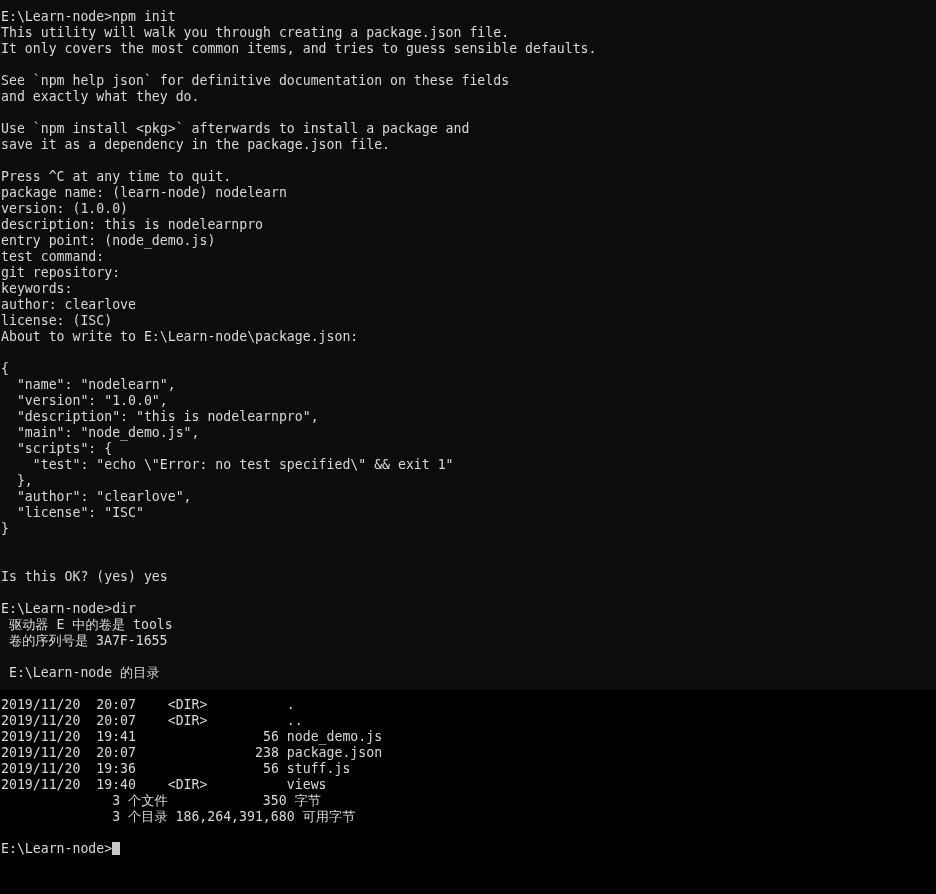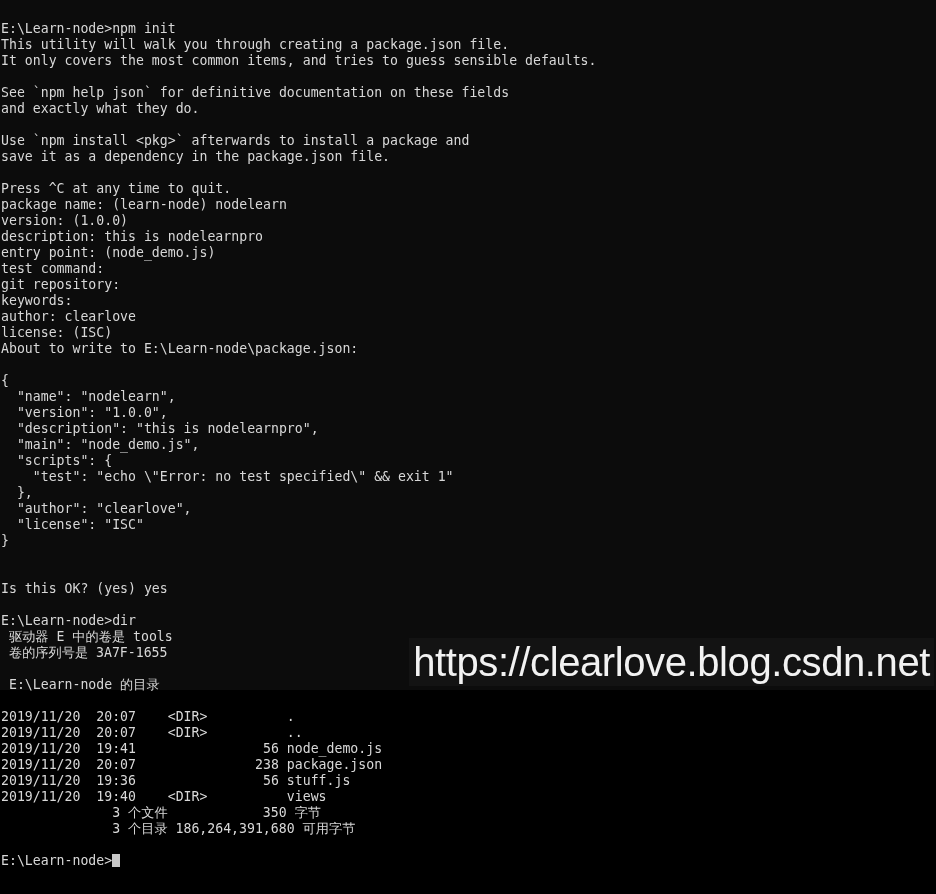--- a/index.html
+++ b/index.html
@@ -15,21 +15,21 @@
     font-family: "DejaVu Sans Mono", "Liberation Mono", monospace;
   }
 
   #terminal {
     position: relative;
     width: 936px;
     height: 690px;
     background: #0c0c0c;
     color: #d8d8d8;
     box-sizing: border-box;
-    padding: 21px 0 0 1px;
+    padding: 9px 0 0 1px;
   }
 
   
   #console-output {
     font-family: "DejaVu Sans Mono", "Liberation Mono", monospace;
     font-size: 13.2px;
     line-height: 16px;
     letter-spacing: 0px;
     white-space: pre;
     color: #d8d8d8;
@@ -69,14 +69,13 @@
     padding: 0 4px;
     user-select: none;
   }
 </style>
 </head>
 <body>
 
 <div id="terminal">
   <div id="console-output"><div class="line">E:\Learn-node&gt;npm init</div><div class="line">This utility will walk you through creating a package.json file.</div><div class="line">It only covers the most common items, and tries to guess sensible defaults.</div><div class="line blank"> </div><div class="line">See `npm help json` for definitive documentation on these fields</div><div class="line">and exactly what they do.</div><div class="line blank"> </div><div class="line">Use `npm install &lt;pkg&gt;` afterwards to install a package and</div><div class="line">save it as a dependency in the package.json file.</div><div class="line blank"> </div><div class="line">Press ^C at any time to quit.</div><div class="line">package name: (learn-node) nodelearn</div><div class="line">version: (1.0.0)</div><div class="line">description: this is nodelearnpro</div><div class="line">entry point: (node_demo.js)</div><div class="line">test command:</div><div class="line">git repository:</div><div class="line">keywords:</div><div class="line">author: clearlove</div><div class="line">license: (ISC)</div><div class="line">About to write to E:\Learn-node\package.json:</div><div class="line blank"> </div><div class="line">{</div><div class="line">  "name": "nodelearn",</div><div class="line">  "version": "1.0.0",</div><div class="line">  "description": "this is nodelearnpro",</div><div class="line">  "main": "node_demo.js",</div><div class="line">  "scripts": {</div><div class="line">    "test": "echo \"Error: no test specified\" &amp;&amp; exit 1"</div><div class="line">  },</div><div class="line">  "author": "clearlove",</div><div class="line">  "license": "ISC"</div><div class="line">}</div><div class="line blank"> </div><div class="line blank"> </div><div class="line">Is this OK? (yes) yes</div><div class="line blank"> </div><div class="line">E:\Learn-node&gt;dir</div><div class="line"> 驱动器 E 中的卷是 tools</div><div class="line"> 卷的序列号是 3A7F-1655</div><div class="line blank"> </div><div class="line"> E:\Learn-node 的目录</div><div class="line blank"> </div><div class="line">2019/11/20  20:07    &lt;DIR&gt;          .</div><div class="line">2019/11/20  20:07    &lt;DIR&gt;          ..</div><div class="line">2019/11/20  19:41                56 node_demo.js</div><div class="line">2019/11/20  20:07               238 package.json</div><div class="line">2019/11/20  19:36                56 stuff.js</div><div class="line">2019/11/20  19:40    &lt;DIR&gt;          views</div><div class="line">              3 个文件            350 字节</div><div class="line">              3 个目录 186,264,391,680 可用字节</div><div class="line blank"> </div><div class="line"><span>E:\Learn-node&gt;</span><span class="cursor"></span></div></div>
 
-  <div id="watermark">https://clearlove.blog.csdn.net</div>
 </div>
 
 </body></html>

